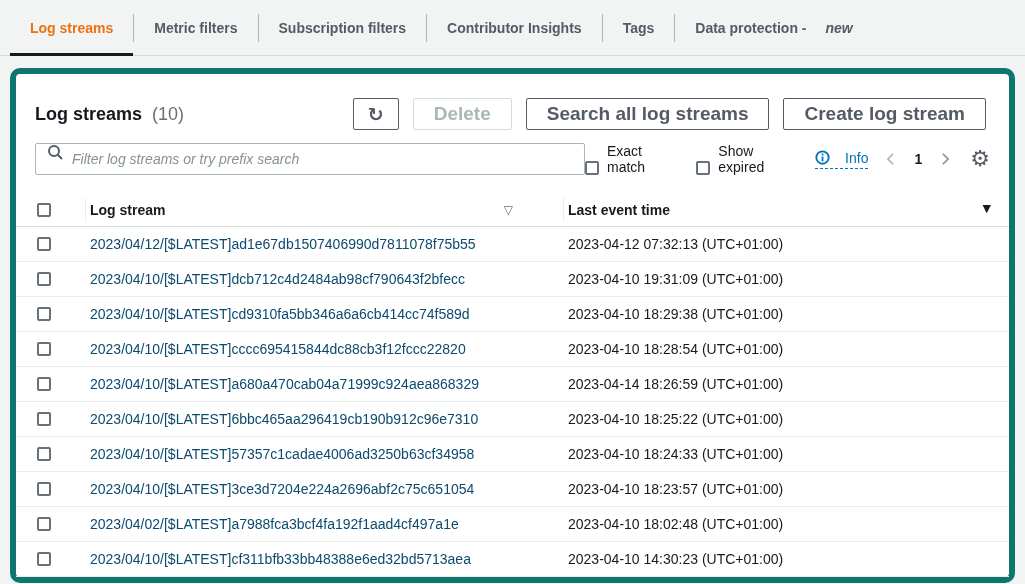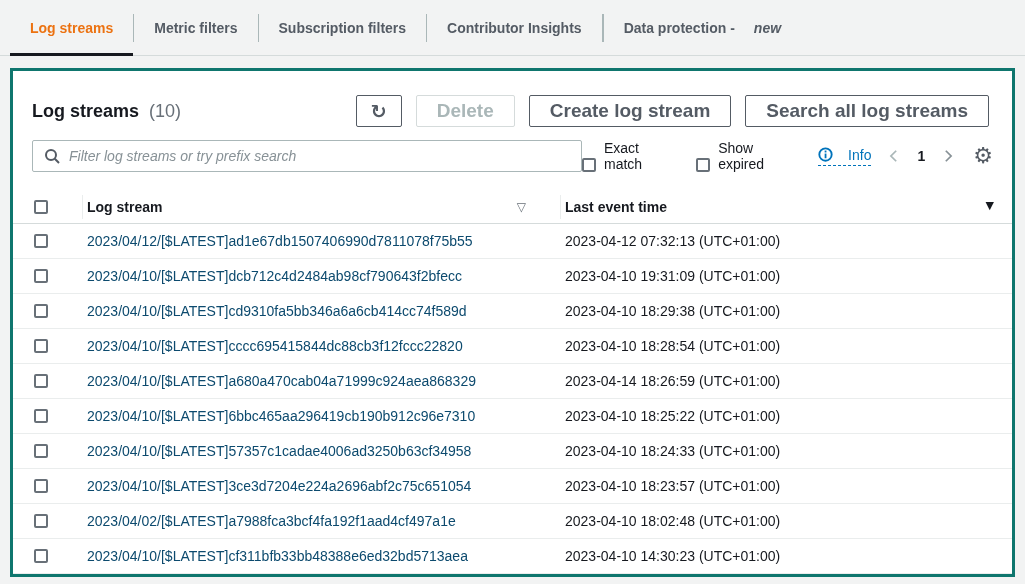--- a/index.html
+++ b/index.html
@@ -44,22 +44,22 @@
     width: 1px;
     background: #aab7b8;
     align-self: center;
     height: 28px;
   }
 
   
   .panel {
     margin: 12px 10px 0 10px;
     background: #fff;
-    border: 3px solid #0f766e;
-    border-radius: 0;
+    border: 6px solid #0f766e;
+    border-radius: 10px;
   }
   .panel-header {
     display: flex;
     align-items: center;
     justify-content: space-between;
     padding: 24px 23px 0 19px;
   }
   .panel-title { font-size: 18px; font-weight: 700; color: #16191f; }
   .panel-title .count { color: #687078; font-weight: 400; margin-left: 5px; }
   .actions { display: flex; gap: 14px; }
@@ -89,21 +89,20 @@
   .filter-row {
     display: flex;
     align-items: center;
     margin-top: 13px;
     padding: 0 19px;
   }
   .search-box {
     flex: 0 0 550px;
     height: 32px;
     display: flex;
-    align-items: center;
     gap: 9px;
     border: 1px solid #aab7b8;
     border-radius: 2px;
     background: #fff;
     padding: 0 11px;
   }
   .search-box input {
     border: none;
     outline: none;
     flex: 1;
@@ -149,21 +148,21 @@
   }
 
   
   .table { margin-top: 18px; }
   .t-row { display: flex; align-items: center; height: 35px; border-bottom: 1px solid #eaeded; }
   .t-head { height: 34px; border-bottom: 1px solid #d5dbdb; font-weight: 700; }
   .col-check { flex: 0 0 70px; padding-left: 21px; display: flex; align-items: center; }
   .col-name  { flex: 0 0 478px; padding-left: 4px; display: flex; align-items: center; }
   .col-time  { flex: 1; padding-left: 4px; padding-right: 18px; display: flex; align-items: flex-start; }
   .t-head .col-check { border-right: 1px solid #eaeded; height: 24px; }
-  .t-head .col-name  { border-right: 1px solid #eaeded; height: 24px; justify-content: space-between; padding-right: 34px; }
+  .t-head .col-name  { border-right: 1px solid #eaeded; height: 24px; justify-content: space-between; padding-right: 50px; }
   .t-head .col-time  { justify-content: space-between; }
   .sort-none { color: #687078; font-size: 12px; cursor: pointer; }
   .sort-desc { color: #16191f; font-size: 11px; cursor: pointer; }
   .stream-link { color: #0c4a6e; text-decoration: none; cursor: pointer; white-space: nowrap; }
   .time-text { color: #16191f; }
 </style>
 </head>
 <body>
 
 <nav class="tabbar">
@@ -176,41 +175,44 @@
   </div>
   <div class="tab-divider"></div>
   <div class="tab">
     <span>Subscription filters</span>
   </div>
   <div class="tab-divider"></div>
   <div class="tab">
     <span>Contributor Insights</span>
   </div>
   <div class="tab-divider"></div>
+  <div class="tab">
+    <span>Tags</span>
+  </div>
   <div class="tab-divider"></div>
   <div class="tab">
     <span>Data protection -</span>
     <em>new</em>
   </div>
 </nav>
 
 <section class="panel">
 
   <div class="panel-header">
     <h1 class="panel-title">
       <span>Log streams</span>
       <span class="count">(10)</span>
     </h1>
     <div class="actions">
       <button class="btn icon-only">
         <span class="glyph">↻</span>
       </button>
       <button class="btn disabled">Delete</button>
+      <button class="btn">Search all log streams</button>
       <button class="btn">Create log stream</button>
-      <button class="btn">Search all log streams</button>
     </div>
   </div>
 
   <div class="filter-row">
     <div class="search-box">
       <span style="display:inline-flex;">
         <svg width="16" height="16" viewBox="0 0 16 16">
           <circle cx="7" cy="7" r="5" fill="none" stroke="#545b64" stroke-width="2"></circle>
           <line x1="10.8" y1="10.8" x2="15" y2="15" stroke="#545b64" stroke-width="2"></line>
         </svg>

